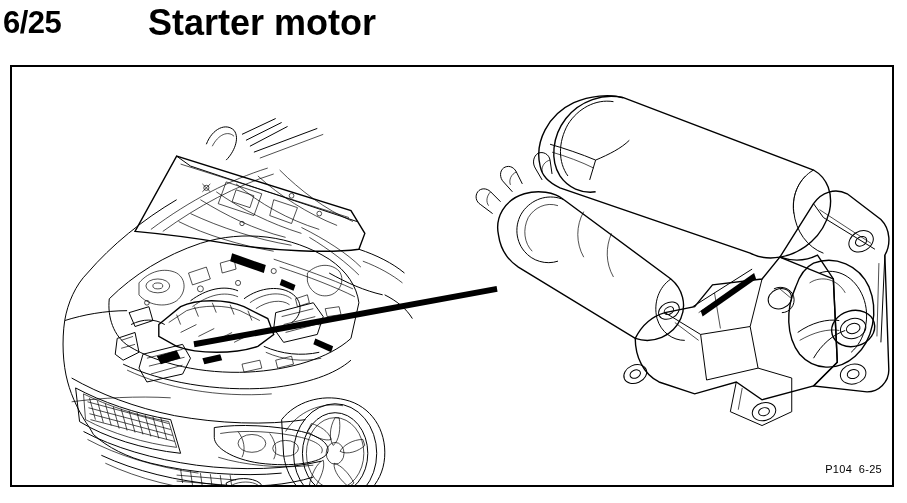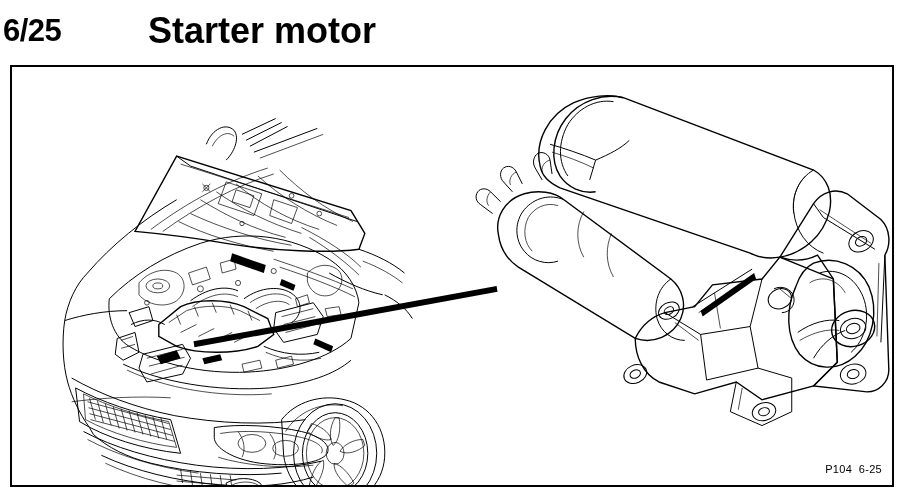--- a/index.html
+++ b/index.html
@@ -19,21 +19,21 @@
   #page {
     position: relative;
     width: 907px;
     height: 503px;
     background: #ffffff;
   }
   
   #header {
     position: absolute;
     left: 0;
-    top: 8px;
+    top: 0;
     width: 763px;
     height: 58px;
   }
   #section-number {
     position: absolute;
     left: 3px;
     top: 4px;
     font-size: 31px;
     font-weight: bold;
     letter-spacing: -0.5px;

